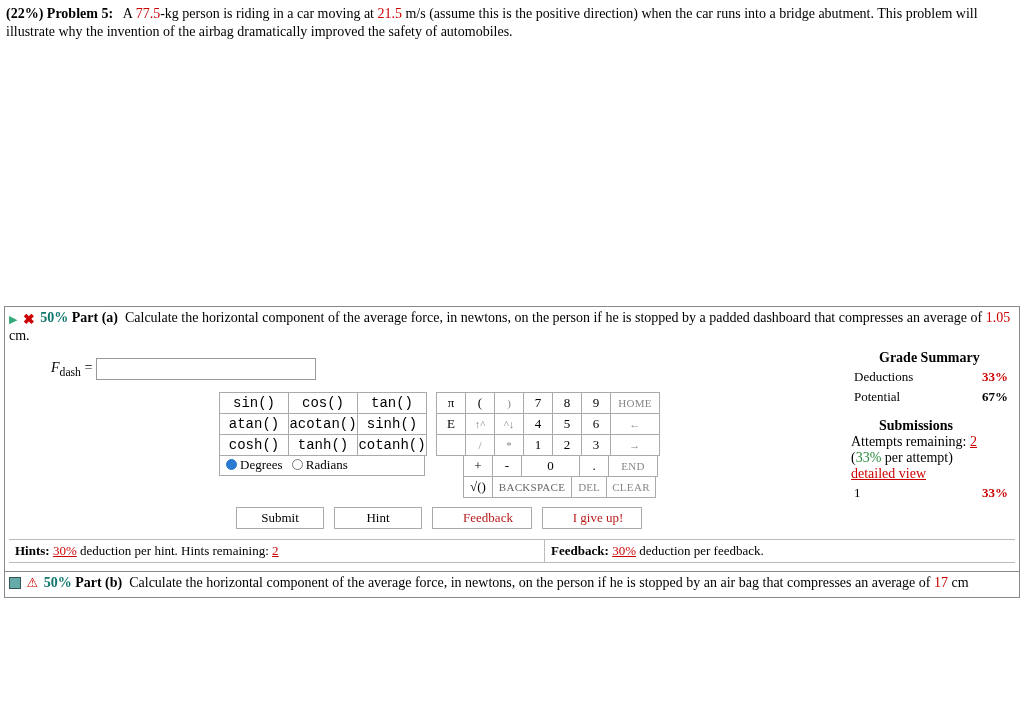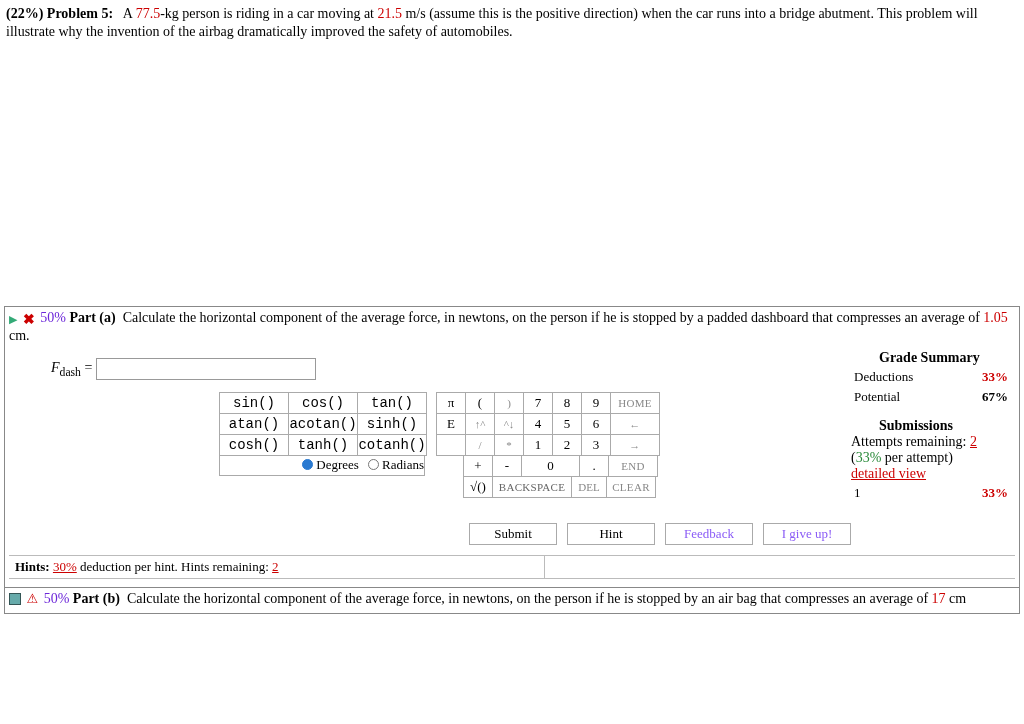--- a/index.html
+++ b/index.html
@@ -5,50 +5,50 @@
 body { margin:0; padding:2px 4px; font-family:"Times New Roman",serif; font-size:14px; color:#000; background:#fff; }
 .problem-text { padding:3px 2px; line-height:1.3; }
 .red { color:#c00; }
 .gap { height:260px; }
 .part-box { border:1px solid #888; padding:3px 4px 8px 4px; margin-top:2px; }
 .part-header { }
 .tri { display:inline-block; vertical-align:middle; color:#3a7; font-size:11px; margin-right:2px; }
 .xicon { display:inline-block; vertical-align:middle; color:#c00; font-weight:bold; font-size:14px; margin-right:2px; }
 .warnicon { display:inline-block; vertical-align:middle; color:#c00; font-size:13px; margin-right:2px; }
 .sqicon { display:inline-block; vertical-align:middle; width:10px; height:10px; background:#6aa; border:1px solid #355; margin-right:2px; }
-.part-weight { color:#6d28d9; font-weight:normal;margin-top:16px; }
+.part-weight { color:#0f766e; font-weight:bold;margin-top:16px; }
 .part-label { color:#000; font-weight:bold; }
 .answer-row { margin:8px 0 2px 24px; }
 .answer-row i { font-style:italic; }
 .ans-input { width:214px; height:18px; border:1px solid #999; font-family:inherit; font-size:13px; vertical-align:middle; }
 .layout { display:flex; margin-top:6px; }
 .padcol { flex:1; display:flex; justify-content:center; }
 .sidecol { width:160px; padding-right:4px; }
 .sidehead { font-weight:bold;margin-left:28px; }
 .sidetbl { width:100%; font-size:13px; }
 .sidetbl td.rt { text-align:right; }
 .green { color:#2a8a3a; }
 .redb { color:#c00; font-weight:bold; }
 .link { color:#c00; text-decoration:underline; }
 .keypad-area { }
 .fnrow { display:flex; }
 .fncell { border:1px solid #aaa; width:68px; height:20px; line-height:20px; text-align:center; font-size:14px; background:#fff; margin:0 -1px -1px 0;font-family:Liberation Mono, monospace; }
-.degrow { text-align:right; height:20px; line-height:20px; border:1px solid #aaa; width:204px; margin-top:-1px; font-size:13px; }
+.degrow { text-align:left; height:20px; line-height:20px; border:1px solid #aaa; width:204px; margin-top:-1px; font-size:13px; }
 .degrow .rad { display:inline-block; width:9px; height:9px; border-radius:50%; border:1px solid #777; vertical-align:middle; margin:0 3px 2px 6px; }
 .degrow .rad.sel { background:#2a7ad1; border-color:#2a7ad1; }
 .numpad { margin-left:10px; }
 .nrow { display:flex; }
 .ncell { border:1px solid #aaa; width:28px; height:20px; line-height:20px; text-align:center; font-size:13px; background:#fff; margin:0 -1px -1px 0; }
 .ncell.wide { width:78px; font-size:11px; color:#666; letter-spacing:0.3px; }
 .ncell.sm { font-size:11px; color:#888; }
 .ncell.sp { width:48px; font-size:11px; color:#888; letter-spacing:0.3px; }
 .ncell.zero { width:57px; }
-.btnrow { display:flex; justify-content:flex-end; margin-top:26px; gap:10px; }
+.btnrow { display:flex; justify-content:center; margin-top:10px; gap:10px; }
 .btn { border:1px solid #aaa; width:86px; height:20px; line-height:20px; text-align:center; font-size:13px; background:#fff; }
-.btn.dim { color:#8b5cf6; }
+.btn.dim { color:#b91c1c;padding-left:12px; }
 .hintsrow { display:flex; border-top:1px solid #bbb; border-bottom:1px solid #bbb; margin-top:10px; font-size:13px;align-items:center; }
 .hintsrow > div { padding:3px 6px; }
 .hcell1 { width:52%; border-right:1px solid #bbb; }
 .part-b { border:1px solid #888; border-top:none; padding:3px 20px 6px 4px; }
 </style>
 </head>
 <body>
 
 <div class="problem-text">
   <b>(22%)</b>&nbsp;<b>Problem 5:</b>&nbsp;&nbsp;
@@ -187,20 +187,25 @@
     </div>
   </div>
 
   <div class="hintsrow">
     <div class="hcell1">
       <b>Hints:</b>
       <span class="link">30%</span>
       <span>deduction per hint. Hints remaining:</span>
       <span class="link">2</span>
     </div>
+    <div>
+      <b>Feedback:</b>
+      <span class="link">30%</span>
+      <span>deduction per feedback.</span>
+    </div>
   </div>
 </div>
 
 <div class="part-b">
   <span class="sqicon"></span>
   <span class="warnicon">⚠</span>
   <span class="part-weight">50%</span>
   <span class="part-label">Part (b)</span>&nbsp;
   <span>Calculate the horizontal component of the average force, in newtons, on the person if he is stopped by an air bag that compresses an average of</span>
   <span class="red">17</span>

